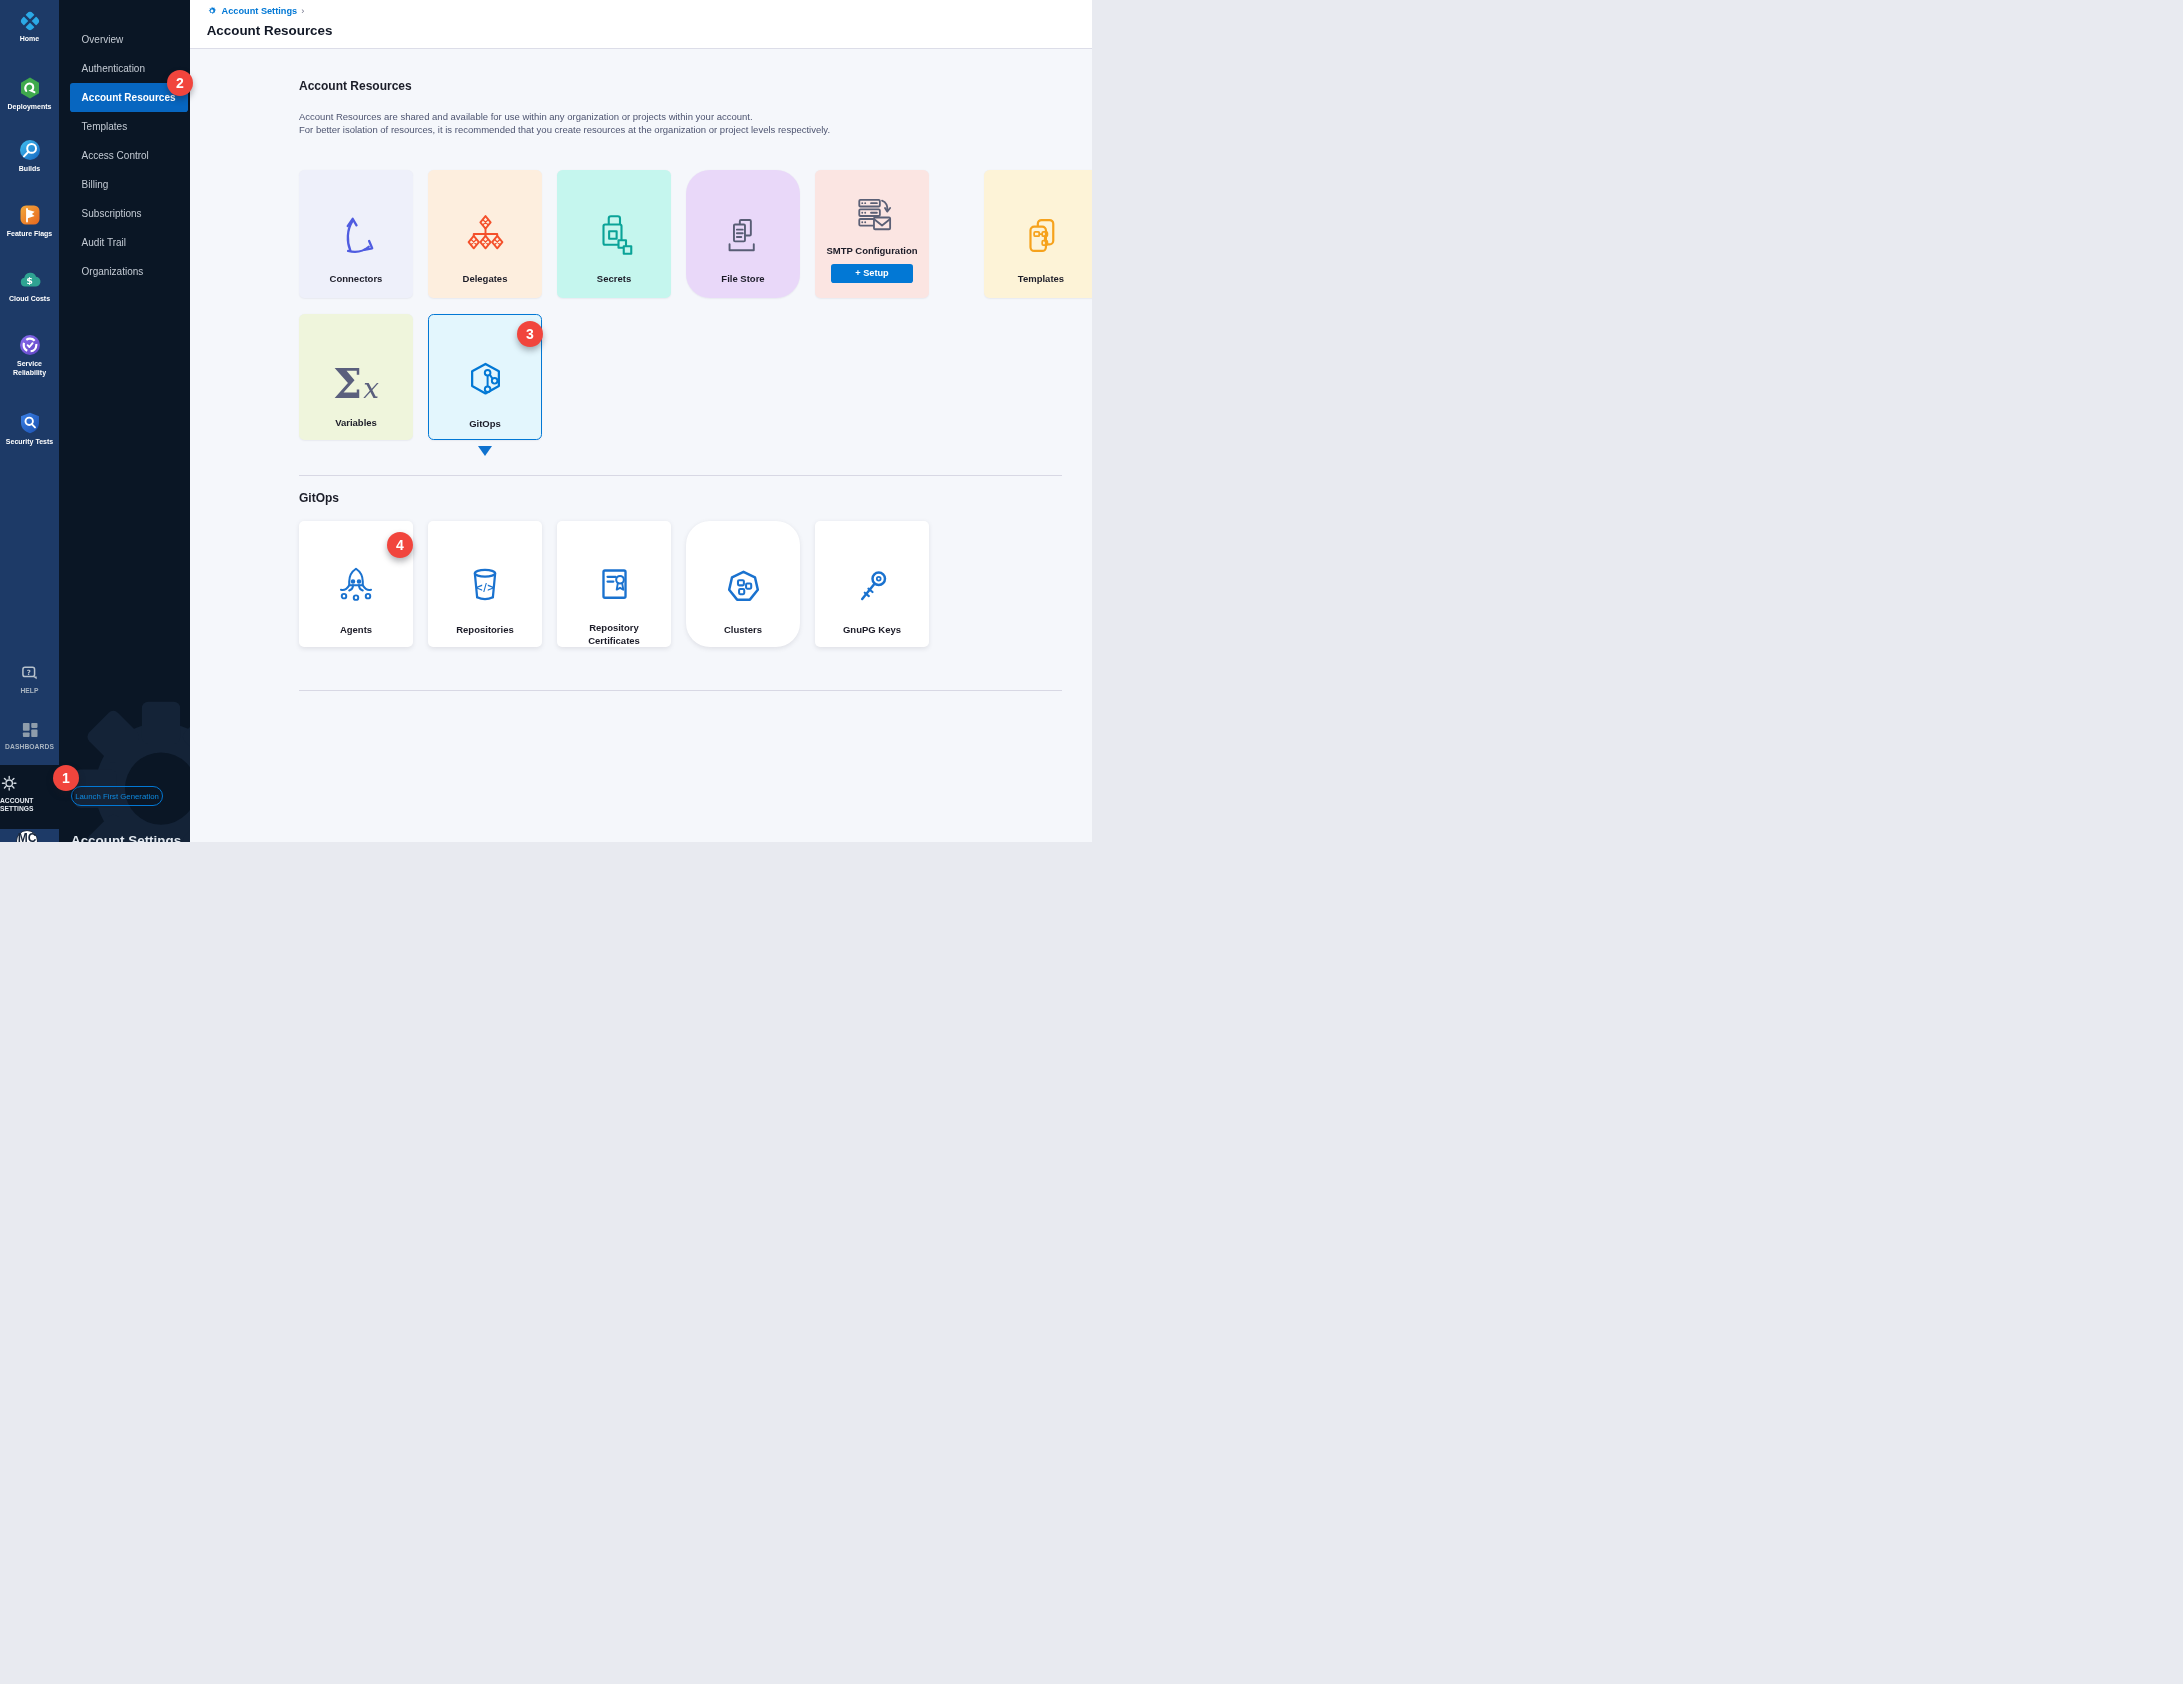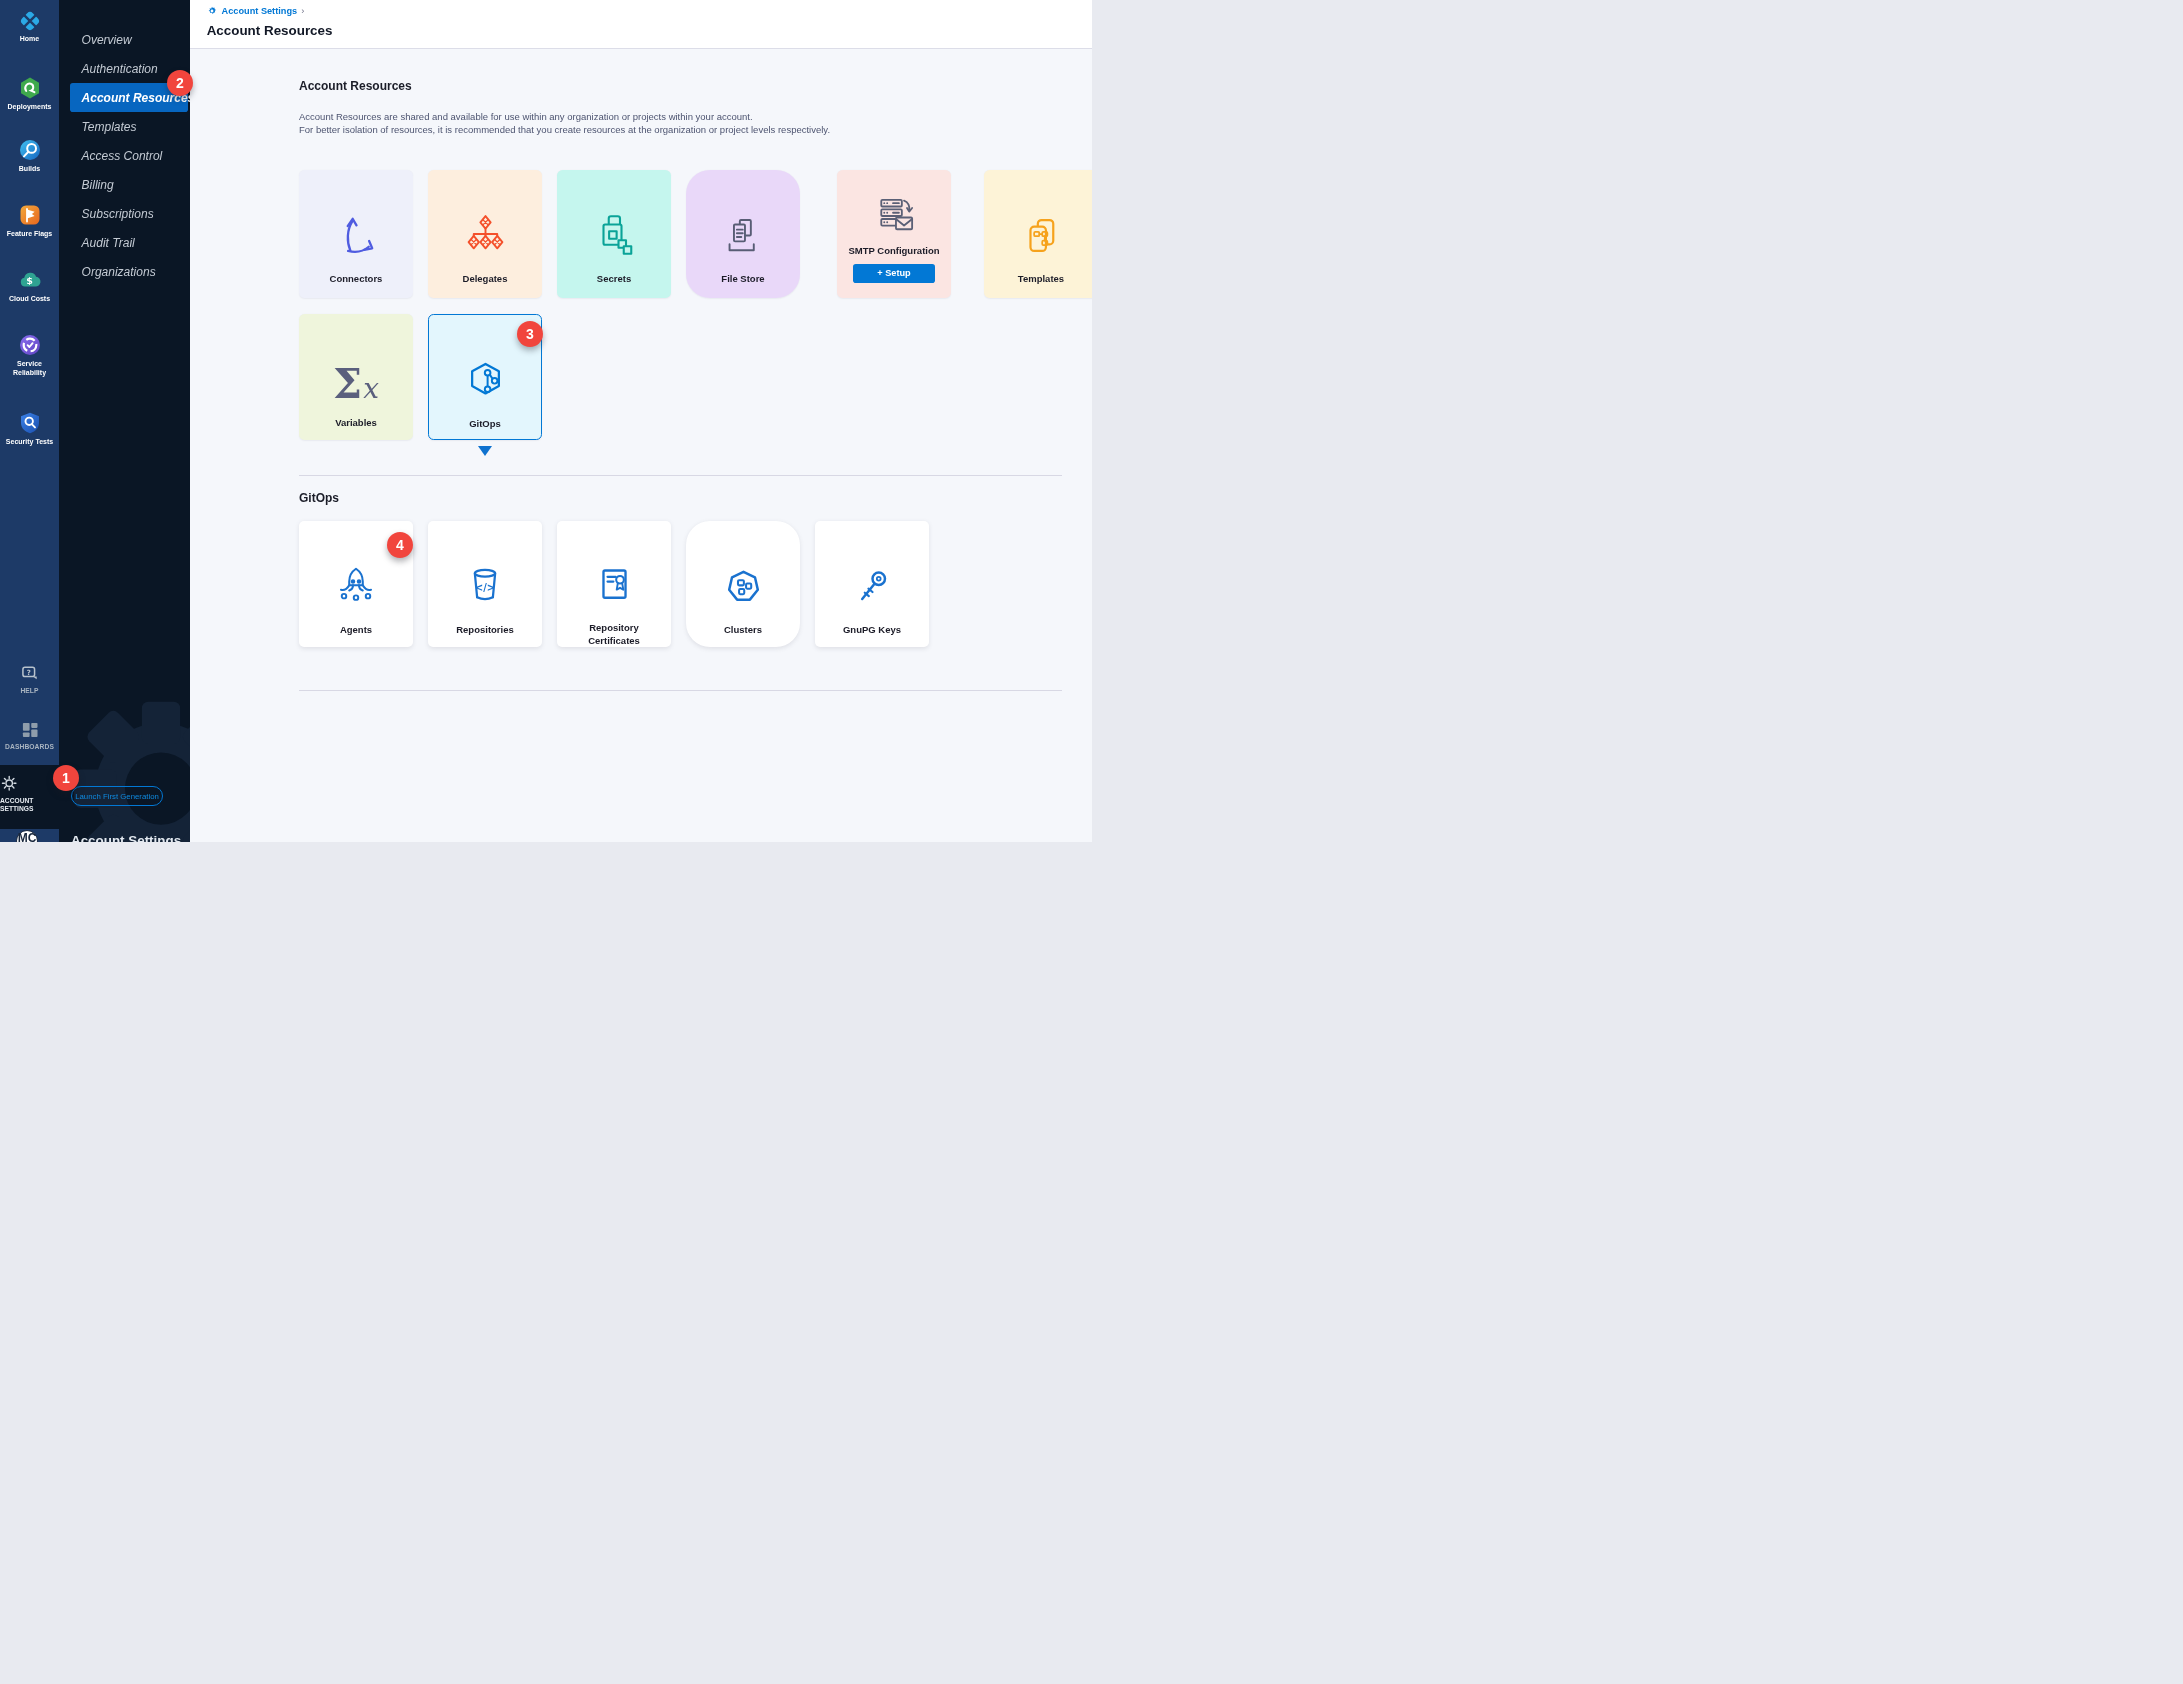--- a/index.html
+++ b/index.html
@@ -15,21 +15,21 @@
   .rail-label.dim { color:#aab5c1; font-weight:700; font-size:6.7px; letter-spacing:0.1px; }
   .rail-active { position:absolute; left:0; top:765px; width:59px; height:64px; background:#0a1625; }
   .avatar { position:absolute; left:16px; top:830px; width:22px; height:22px; border-radius:50%;
             background:#ffffff; border:1.4px solid #17263c; color:#17263c; font-size:12px; font-weight:700;
             display:flex; justify-content:center; }
 
   
   #subnav { position:absolute; left:59px; top:0; bottom:0; width:131px; background:#0a1625; overflow:hidden; z-index:4; }
   #subnav ul { list-style:none; padding-top:25.4px; position:relative; z-index:2; }
   #subnav li { height:29px; display:flex; align-items:center; padding-left:22.6px;
-               font-size:12px; color:#c4cbd4; cursor:pointer; white-space:nowrap;font-style:italic; }
+               font-size:10px; color:#c4cbd4; cursor:pointer; white-space:nowrap; }
   #subnav li.selected { background:#0766c0; border-radius:2.8px; margin:0 2.1px 0 10.6px; padding-left:12px;
                         color:#ffffff; font-weight:700; }
   .gear-watermark { position:absolute; left:-4.2px; top:672px; z-index:1; }
   .launch-btn { position:absolute; left:12px; top:786px; width:92px; height:20px; z-index:3;
                 background:transparent; border:0.7px solid #0278d5; border-radius:10px;
                 color:#0f8ae0; font-size:7.8px; font-family:inherit; cursor:pointer; }
   .subnav-footer { position:absolute; left:12px; top:833px; z-index:3; font-size:13.4px; font-weight:700; color:#e3e9f0; white-space:nowrap; }
 
   
   #main { position:absolute; left:189px; top:0; right:0; bottom:0; background:#f5f7fb; }
@@ -47,21 +47,21 @@
 
   .card { position:absolute; width:114px; height:128px; border-radius:5.6px; display:flex; flex-direction:column;
           align-items:center; cursor:pointer; box-shadow:0 0.7px 1.4px rgba(40,41,61,.06); }
   .card .icon-zone { height:89px; display:flex; align-items:flex-end; justify-content:center; }
   .card .card-label { margin-top:14px; font-size:9.5px; font-weight:700; color:#1c1c28; text-align:center;
                       line-height:1.3; padding:0 7px; }
   .row2 { top:265px !important; height:126px; }
   .row3 { top:472px !important; height:126px; background:#ffffff; box-shadow:0 1.4px 4.2px rgba(96,97,112,.14); border-radius:5px; }
   .c-connectors { background:#eef0fa; } .c-delegates { background:#fdeede; }
   .c-secrets { background:#c5f6ee; }   .c-filestore { background:#e9d8f9; }
-  .c-smtp { background:#fbe5e2;margin-left:22px; }      .c-templates { background:#fdf3d7; }
+  .c-smtp { background:#fbe5e2; }      .c-templates { background:#fdf3d7; }
   .c-variables { background:#eff5dc; } .c-gitops { background:#e3f6fd; border:1.1px solid #0278d5; }
   .x1 { left:110px; } .x2 { left:239px; } .x3 { left:368px; } .x4 { left:497px;border-radius:24px; } .x5 { left:626px; } .x6 { left:795px;align-items:center; }
   .r1 { top:121px; }
 
   .smtp-card .icon-zone { height:71px; }
   .smtp-card .card-label { margin-top:4.2px; }
   .setup-btn { margin-top:6.4px; width:82px; height:19px; background:#0278d5; border:none; border-radius:2.8px;
                color:#ffffff; font-size:9.2px; font-weight:700; font-family:inherit; cursor:pointer; }
 
   .var-glyph { display:flex; align-items:flex-end; }

